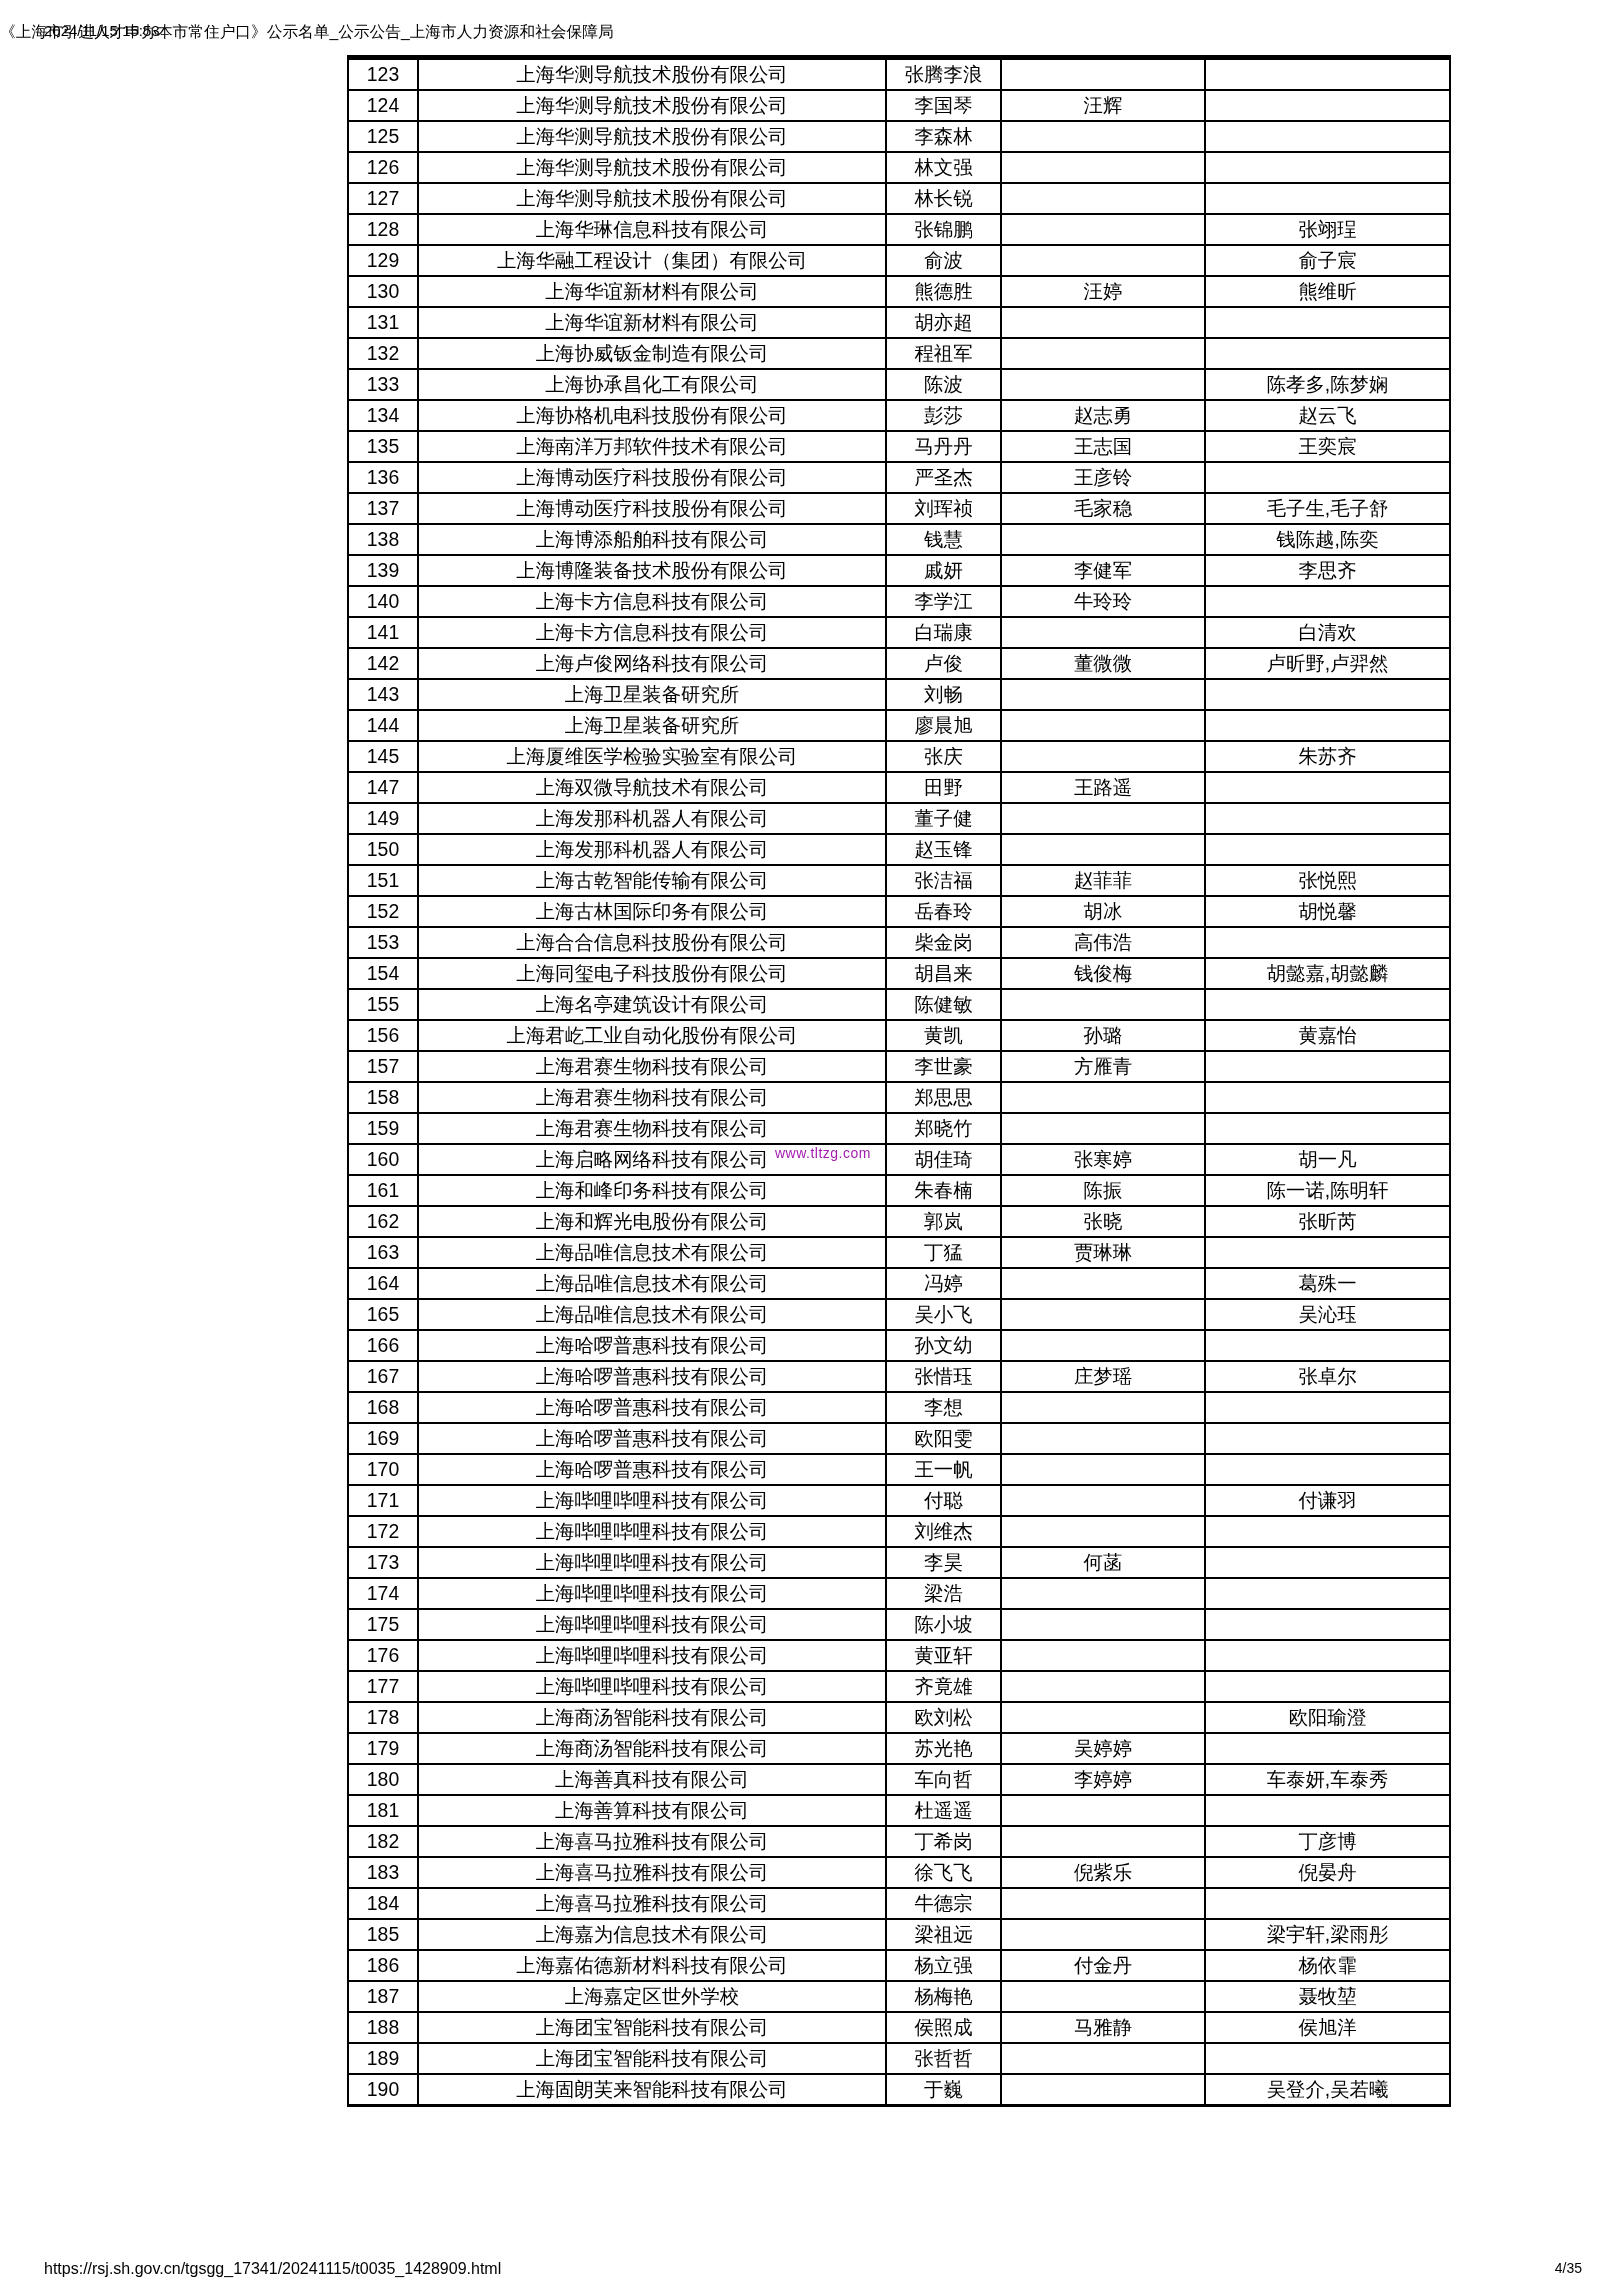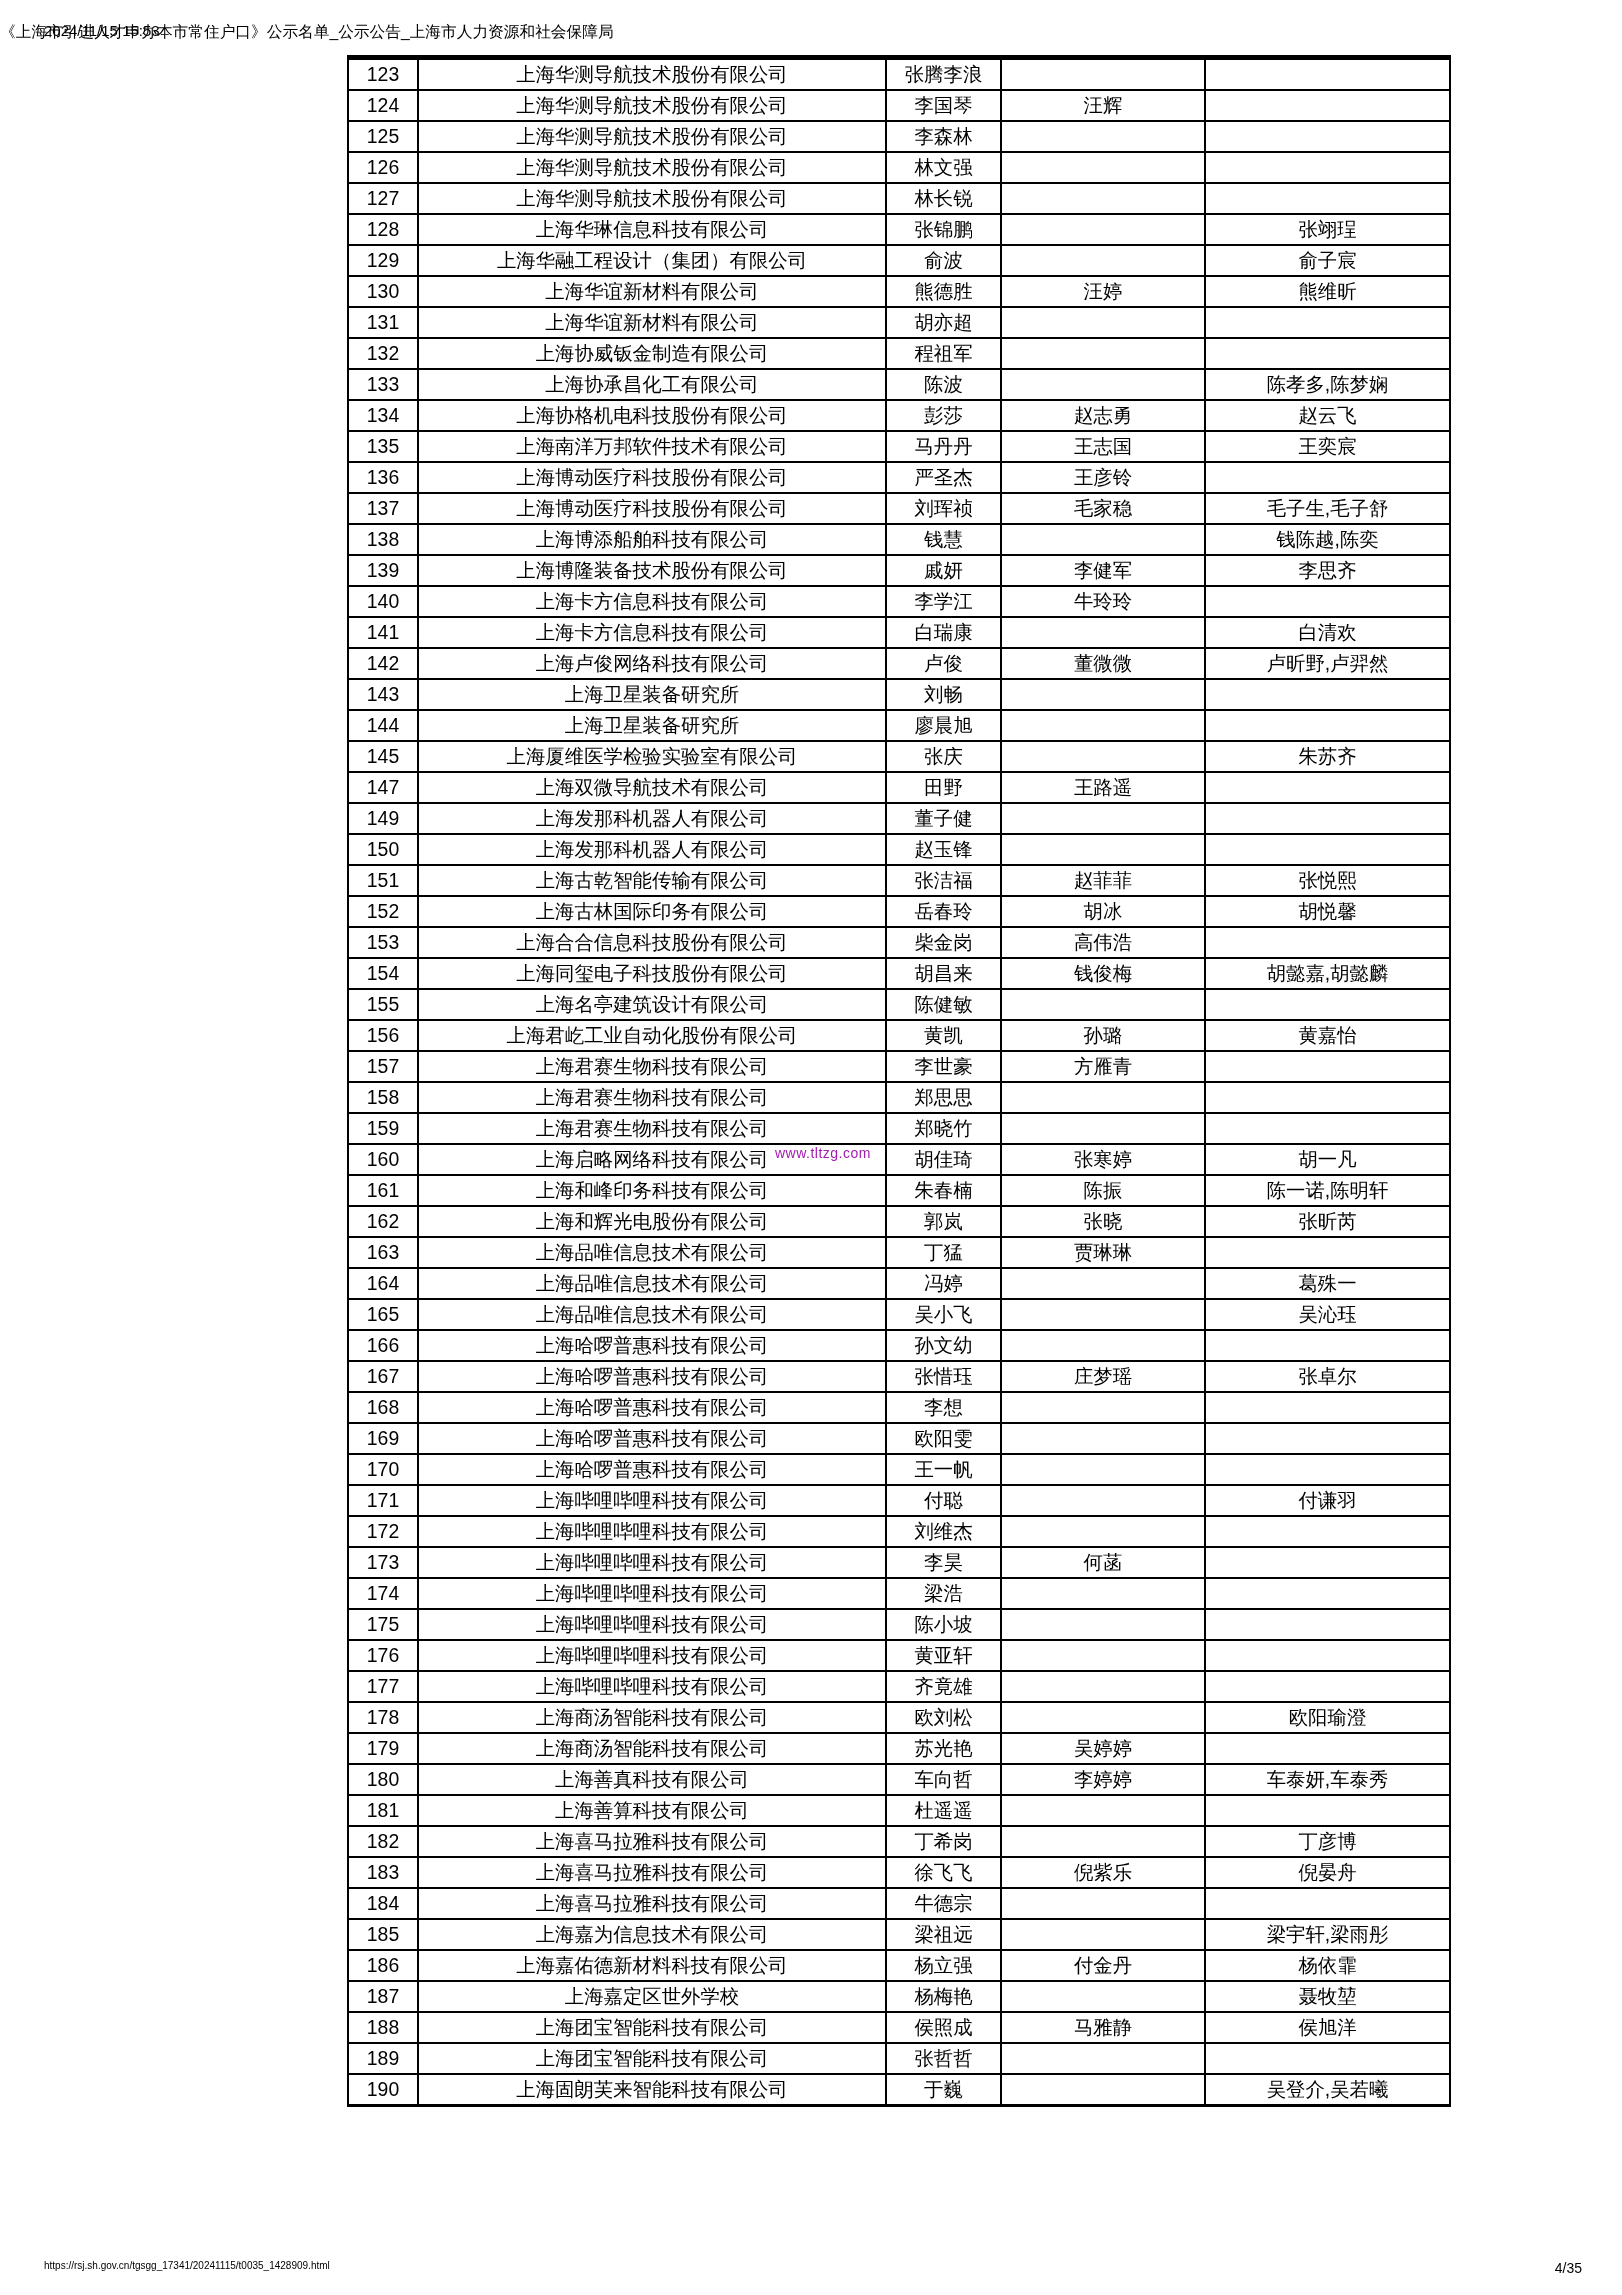--- a/index.html
+++ b/index.html
@@ -37,21 +37,21 @@
   .c1 { width: 468px; }
   .c2 { width: 115px; }
   .c3 { width: 204px; }
   .c4 { flex: 1; }
   .watermark {
     position: absolute; left: 775px; top: 1145px;
     font-size: 14px; color: #a21caf; letter-spacing: 0.5px;
   }
   .footer-url {
     position: absolute; left: 44px; top: 2260px;
-    font-size: 10px; white-space: nowrap;
+    font-size: 16px; white-space: nowrap;
   }
   .footer-page {
     position: absolute; right: 41px; top: 2260px;
     font-size: 14px; white-space: nowrap; text-align: center;
   }
 </style>
 </head>
 <body>
 
 <div class="header-timestamp">2024/11/15 15:53</div>

